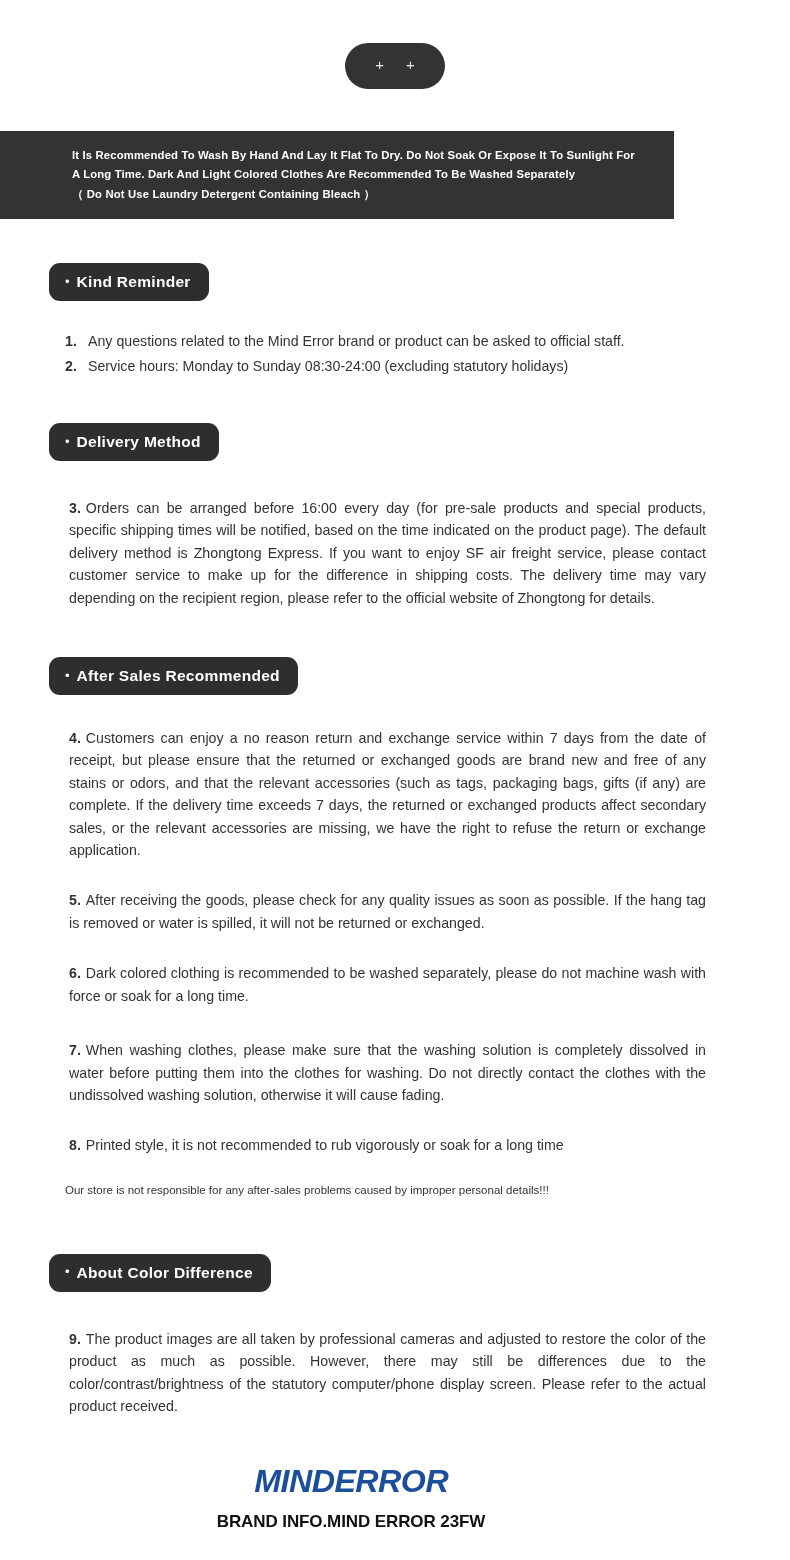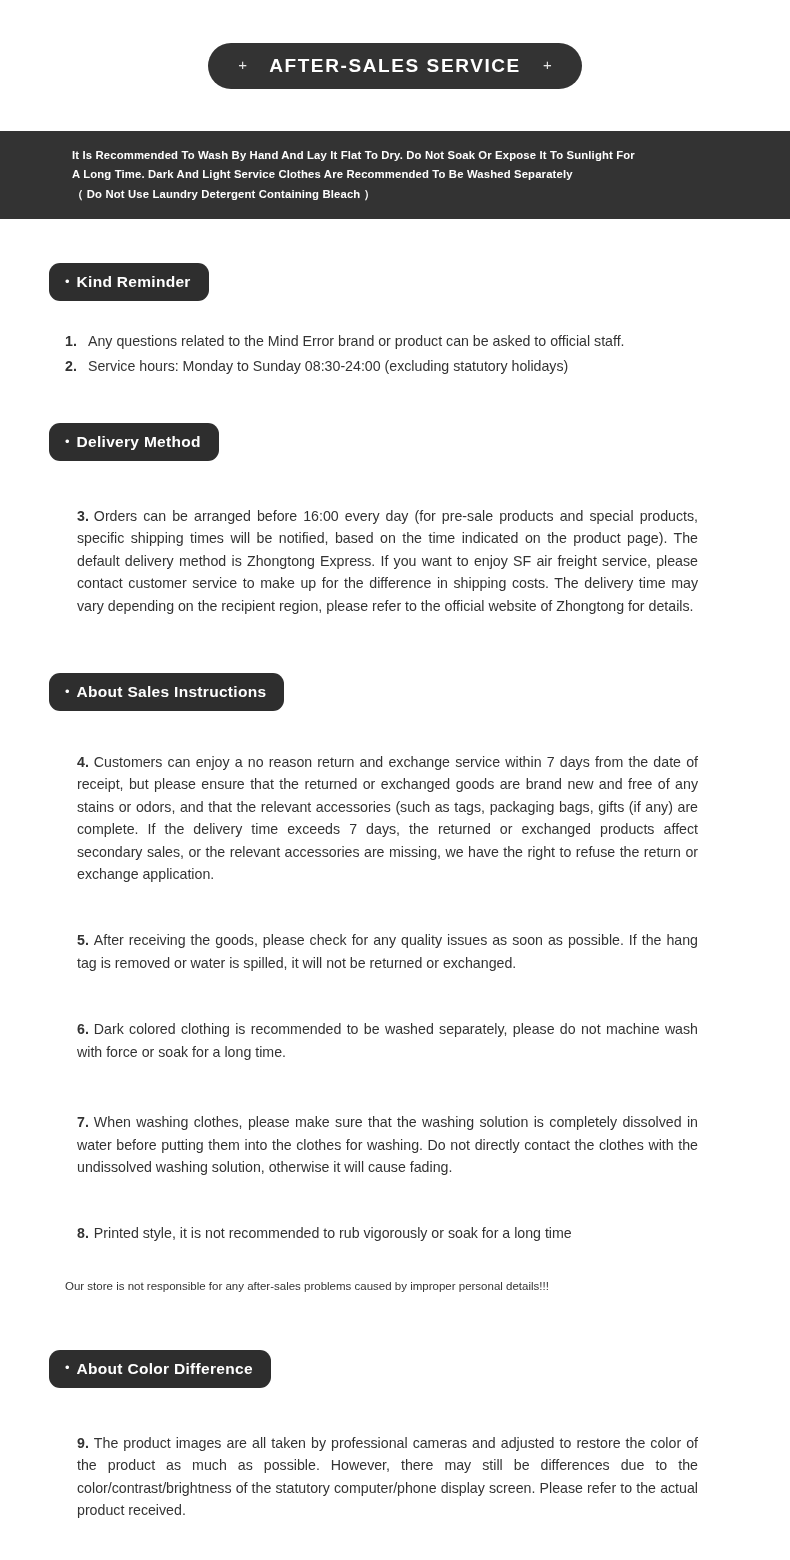--- a/index.html
+++ b/index.html
@@ -46,21 +46,21 @@
     color: #e8e8e8;
     font-size: 15px;
     font-weight: 300;
     line-height: 1;
     display: inline-block;
     transform: translateY(-1px);
   }
 
   
   .care-banner {
-    width: 790px;
+    width: 674px;
     height: 88px;
     background: #333333;
     box-sizing: border-box;
     display: flex;
     flex-direction: column;
     justify-content: center;
     padding-left: 72px;
     padding-right: 58px;
   }
   .care-line {
@@ -116,21 +116,21 @@
   .numbered-list li .num {
     font-weight: 700;
     width: 23px;
     flex: 0 0 23px;
   }
   .numbered-list li .txt {
     flex: 1;
   }
 
   .para {
-    margin: 12px;
+    margin: 4px;
     padding: 0 80px 0 65px;
     font-size: 14.2px;
     line-height: 22.4px;
     color: #333333;
     text-align: justify;
     text-justify: inter-word;
   }
   .para .num {
     font-weight: 700;
     margin-right: 5px;
@@ -146,21 +146,21 @@
   .sp-20 { height: 20px; }
   .sp-24 { height: 24px; }
   .sp-28 { height: 28px; }
   .sp-32 { height: 32px; }
   .sp-44 { height: 44px; }
   .sp-55 { height: 55px; }
 
   
   .footer {
     width: 702px;
-    text-align: right;
+    text-align: center;
     padding-top: 44px;
   }
   .brand-logo {
     display: block;
     margin: 0 auto;
     height: 34px;
   }
   .brand-sub {
     margin-top: 13px;
     font-size: 17px;
@@ -168,28 +168,27 @@
     color: #111111;
     letter-spacing: -0.1px;
   }
 </style>
 </head>
 <body>
 
 <div class="header-wrap">
   <div class="header-pill">
     <span class="plus-icon">+</span>
-    <span class="header-title">AFTER-SALES SERVICE</span>
     <span class="plus-icon">+</span>
   </div>
 </div>
 
 <div class="care-banner">
   <div class="care-line">It Is Recommended To Wash By Hand And Lay It Flat To Dry. Do Not Soak Or Expose It To Sunlight For</div>
-  <div class="care-line">A Long Time. Dark And Light Service Clothes Are Recommended To Be Washed Separately</div>
+  <div class="care-line">A Long Time. Dark And Light Colored Clothes Are Recommended To Be Washed Separately</div>
   <div class="care-line">（ Do Not Use Laundry Detergent Containing Bleach ）</div>
 </div>
 
 <div class="content">
 
   <div class="sp-44"></div>
 
   
   <div class="section-pill">
     <span class="dot">•</span>
@@ -221,21 +220,21 @@
 
   <p class="para">
     <span class="num">3.</span><span>Orders can be arranged before 16:00 every day (for pre-sale products and special products, specific shipping times will be notified, based on the time indicated on the product page). The default delivery method is Zhongtong Express. If you want to enjoy SF air freight service, please contact customer service to make up for the difference in shipping costs. The delivery time may vary depending on the recipient region, please refer to the official website of Zhongtong for details.</span>
   </p>
 
   <div class="sp-44"></div>
 
   
   <div class="section-pill">
     <span class="dot">•</span>
-    <span class="pill-label">About Sales Instructions</span>
+    <span class="pill-label">After Sales Recommended</span>
   </div>
 
   <div class="sp-28"></div>
 
   <p class="para">
     <span class="num">4.</span><span>Customers can enjoy a no reason return and exchange service within 7 days from the date of receipt, but please ensure that the returned or exchanged goods are brand new and free of any stains or odors, and that the relevant accessories (such as tags, packaging bags, gifts (if any) are complete. If the delivery time exceeds 7 days, the returned or exchanged products affect secondary sales, or the relevant accessories are missing, we have the right to refuse the return or exchange application.</span>
   </p>
 
   <div class="sp-20"></div>
 

